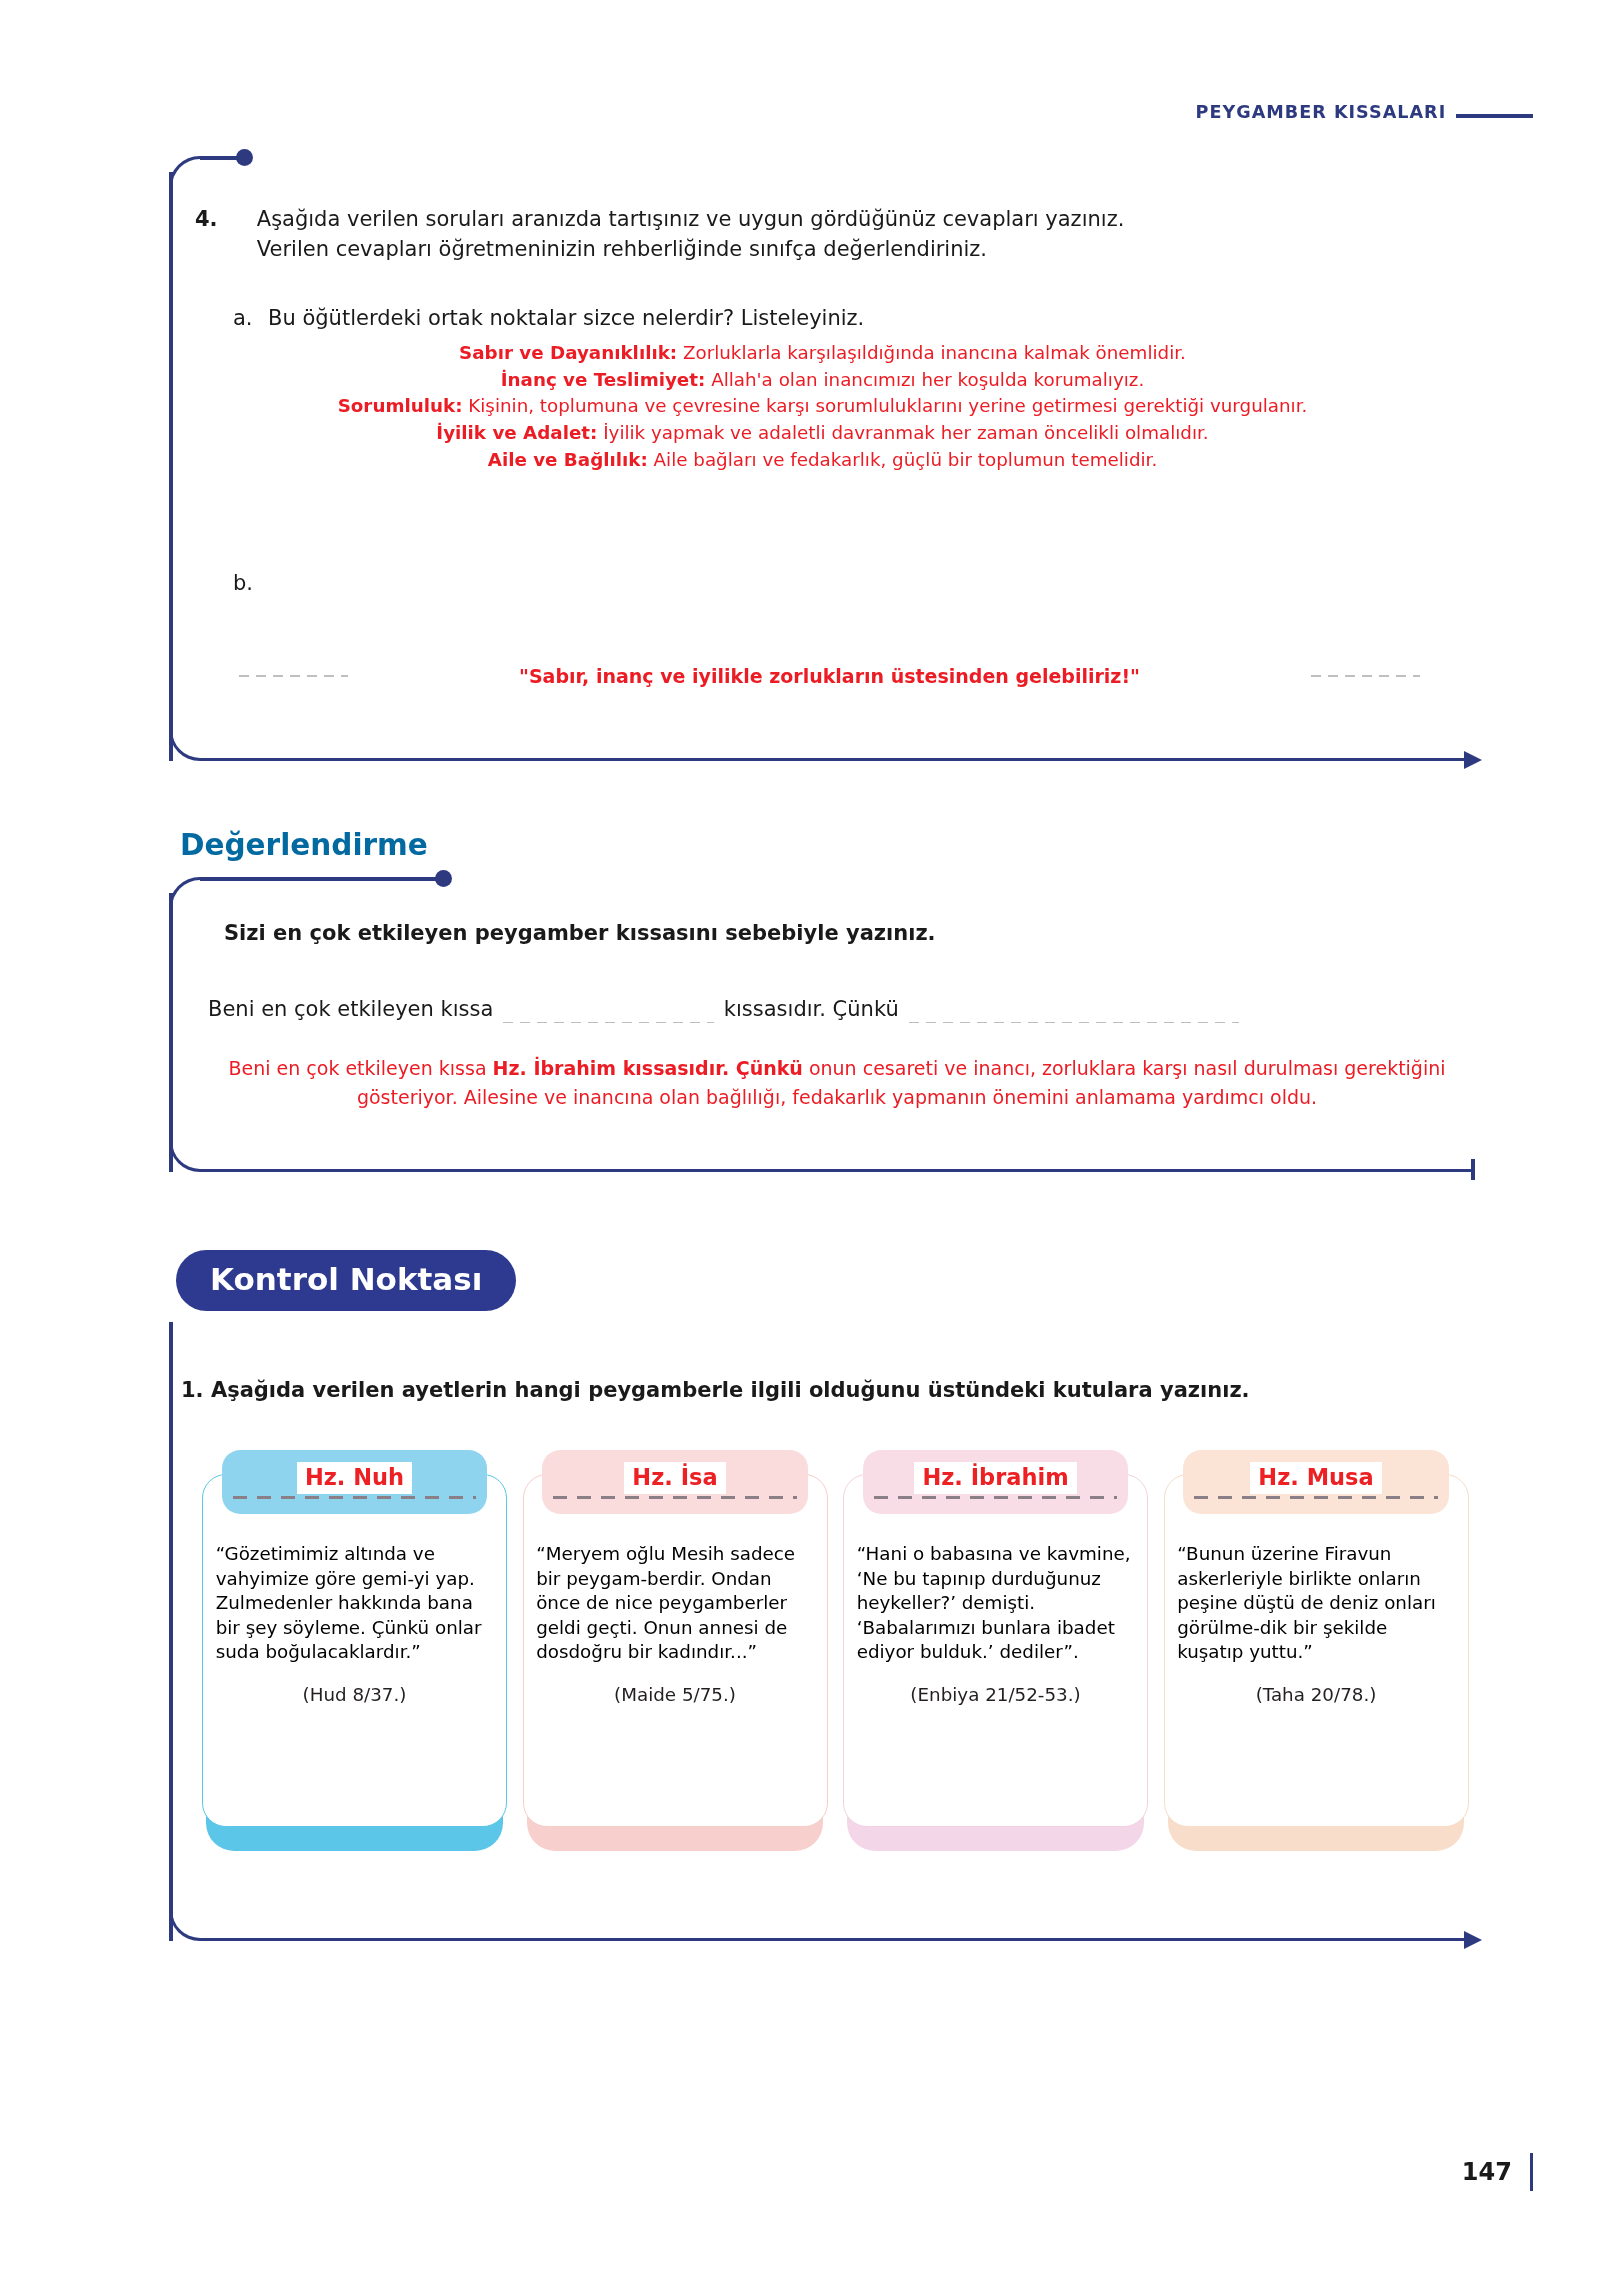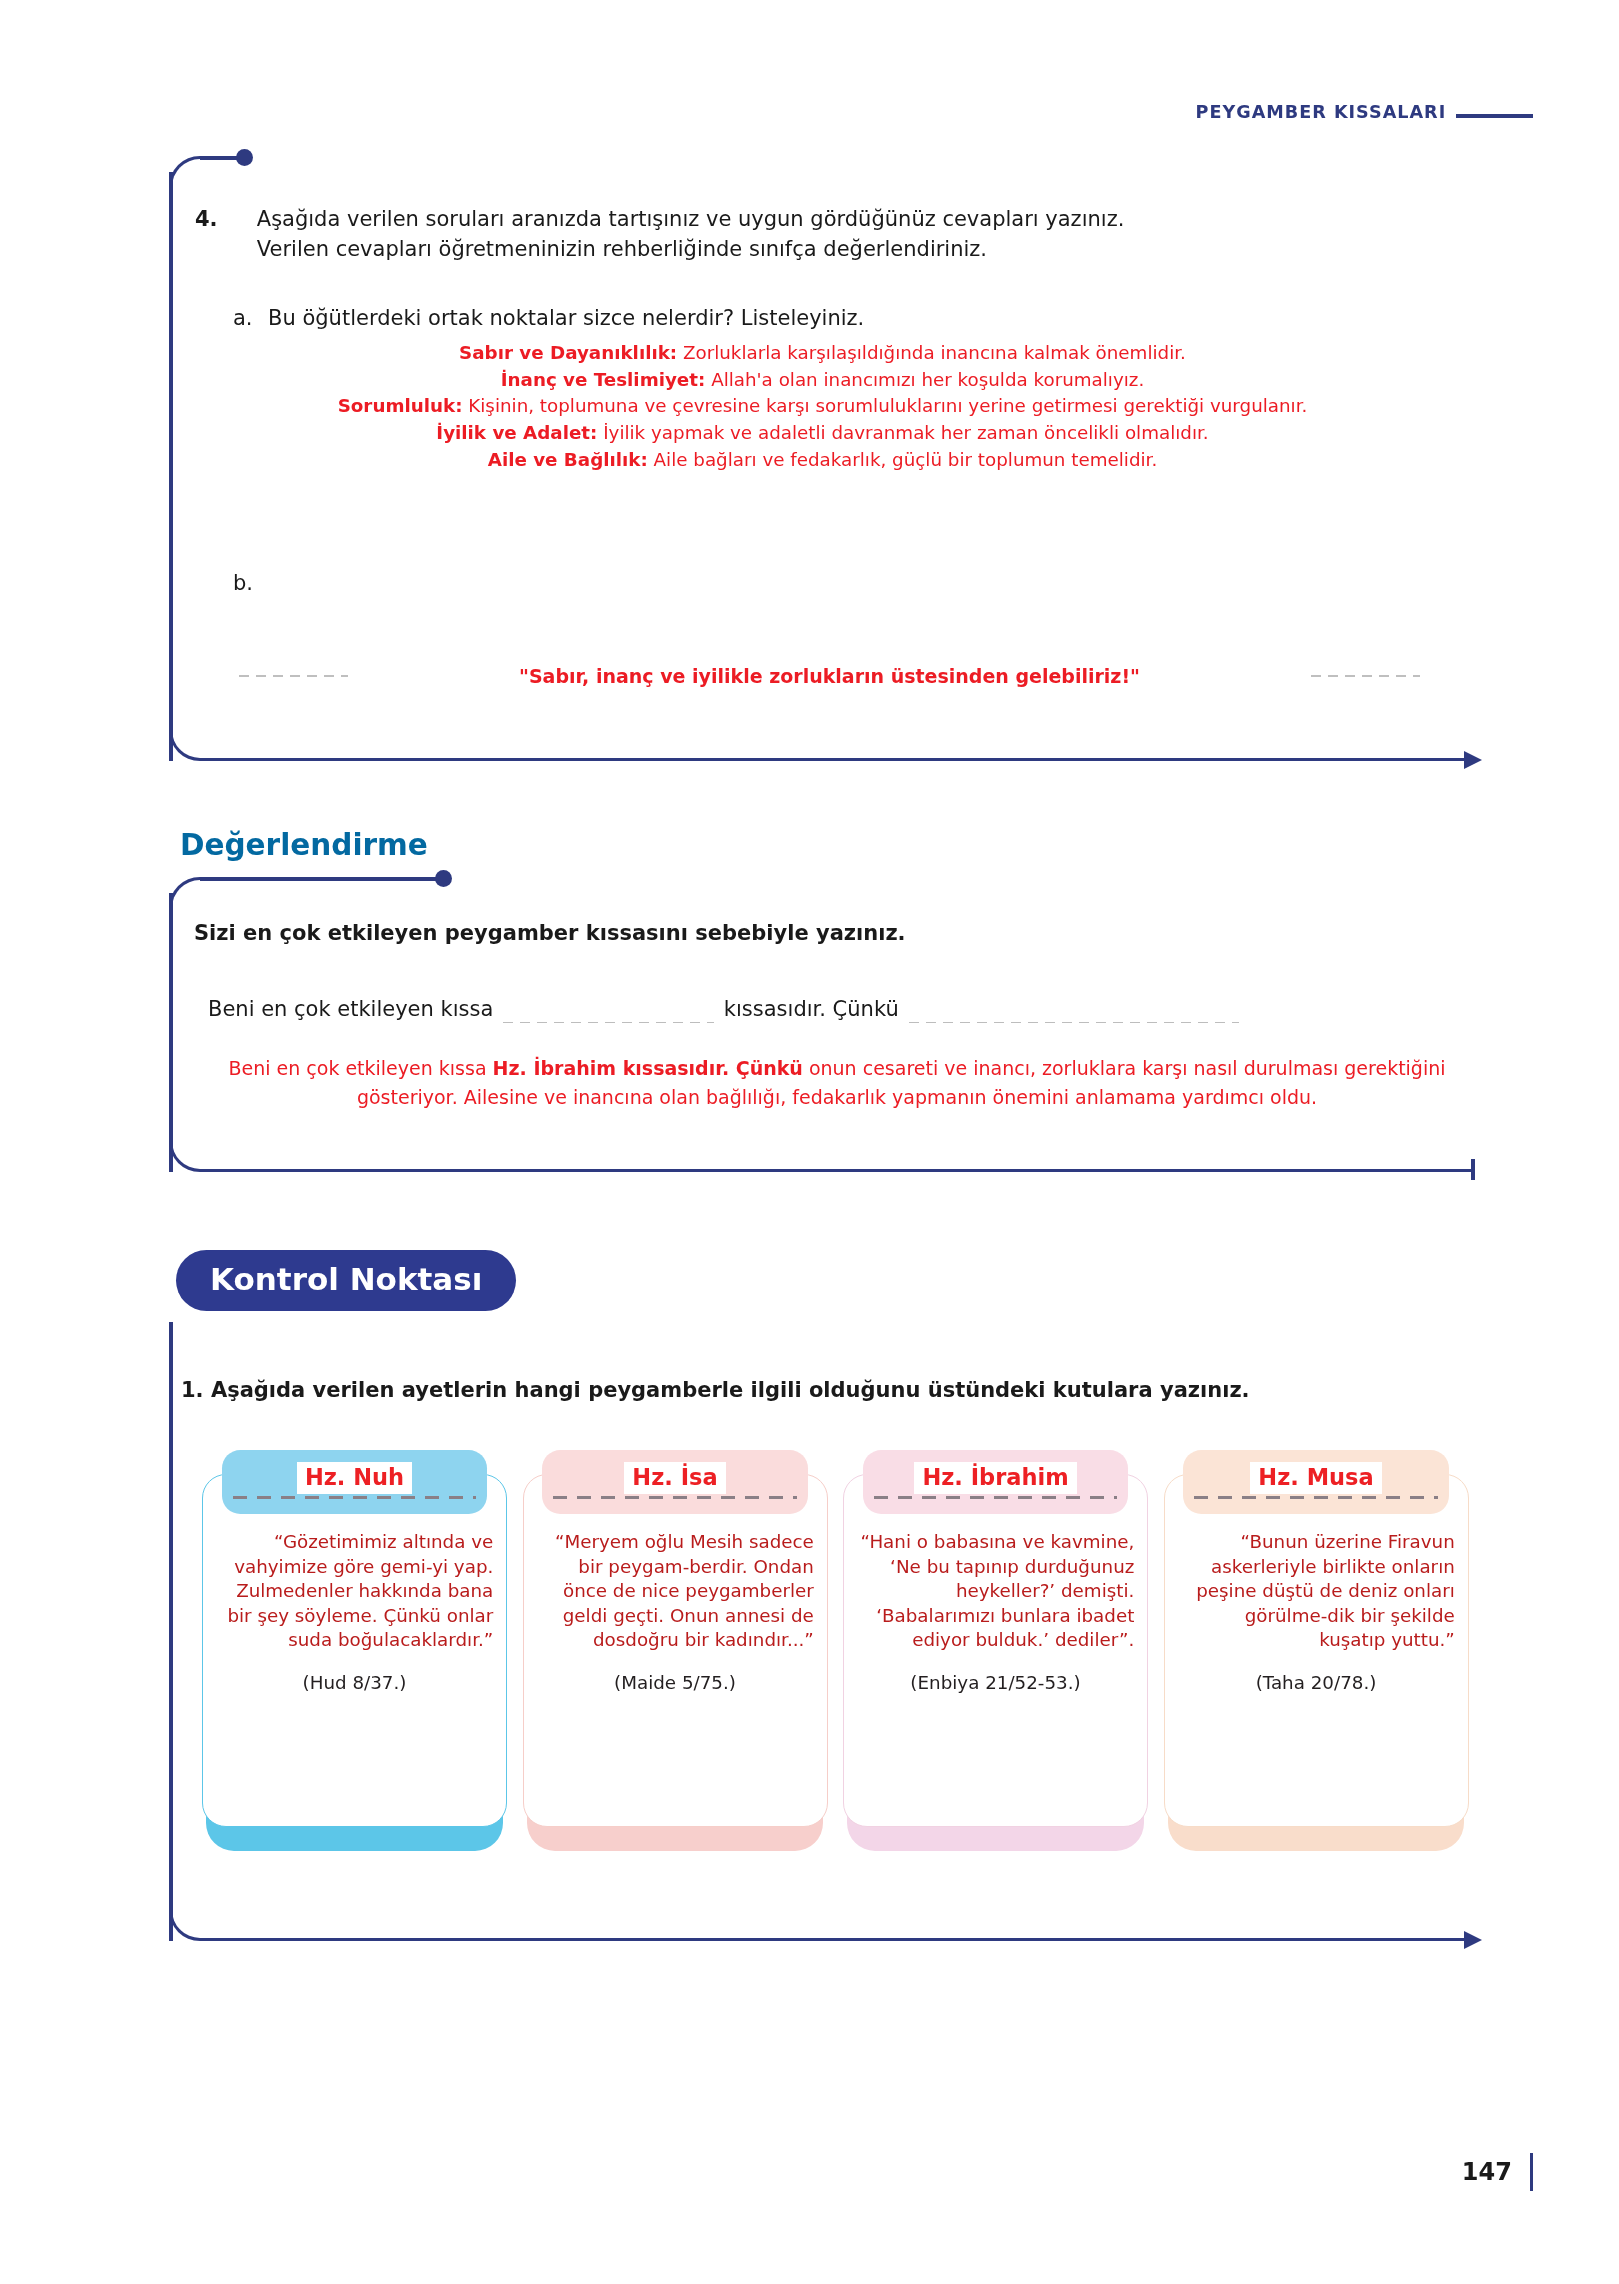--- a/index.html
+++ b/index.html
@@ -235,23 +235,24 @@
     color: #ed2024;
     font-size: 22.5px;
     font-weight: 700;
     padding: 2.1px 8.4px 3.5px 8.4px;
     white-space: nowrap;
     top: -4.2px;
   }
   .card .quote {
     font-size: 18.3px;
     line-height: 1.34;
-    color: #b91c1c;
-    text-align: right;
+    color: #000000;
+    text-align: left;
     font-family: "DejaVu Sans", "Liberation Sans", sans-serif;
+    margin-top: 12px;
   }
   .card .ref {
     font-size: 18.3px;
     color: #231f20;
     text-align: center;
     margin-top: 19.7px;
   }
 
   
   .footer {
@@ -336,21 +337,21 @@
 <div class="frame" style="left:169px; top:877px; width:1322px; height:295px;">
   <div class="corner-tl"></div>
   <div class="topline" style="left:31px; width:239px;"></div>
   <div class="dot" style="left:266px;"></div>
   <div class="vline" style="top:15.5px;"></div>
   <div class="corner-bl"></div>
   <div class="botline" style="left:31px; width:1272px;"></div>
   <div class="endtick" style="left:1302px;"></div>
 </div>
 
-<div class="bold-prompt" style="left:194px; top:921px;">Sizi en çok etkileyen peygamber kıssasını sebebiyle yazınız.</div>
+<div class="bold-prompt" style="left:224px; top:921px;">Sizi en çok etkileyen peygamber kıssasını sebebiyle yazınız.</div>
 
 <div class="fill-row" style="left:208px; top:997px;">
   <span>Beni en çok etkileyen kıssa</span>
   <span class="fill-blank-a"></span>
   <span>kıssasıdır. Çünkü</span>
   <span class="fill-blank-b"></span>
 </div>
 
 <div class="answer-red" style="position:absolute; left:208px; top:1054px; width:1258px; text-align:center; font-size:19px; line-height:1.5;">
   <span>Beni en çok etkileyen kıssa </span><b>Hz. İbrahim kıssasıdır. Çünkü</b><span> onun cesareti ve inancı, zorluklara karşı nasıl durulması gerektiğini gösteriyor. Ailesine ve inancına olan bağlılığı, fedakarlık yapmanın önemini anlamama yardımcı oldu.</span>

